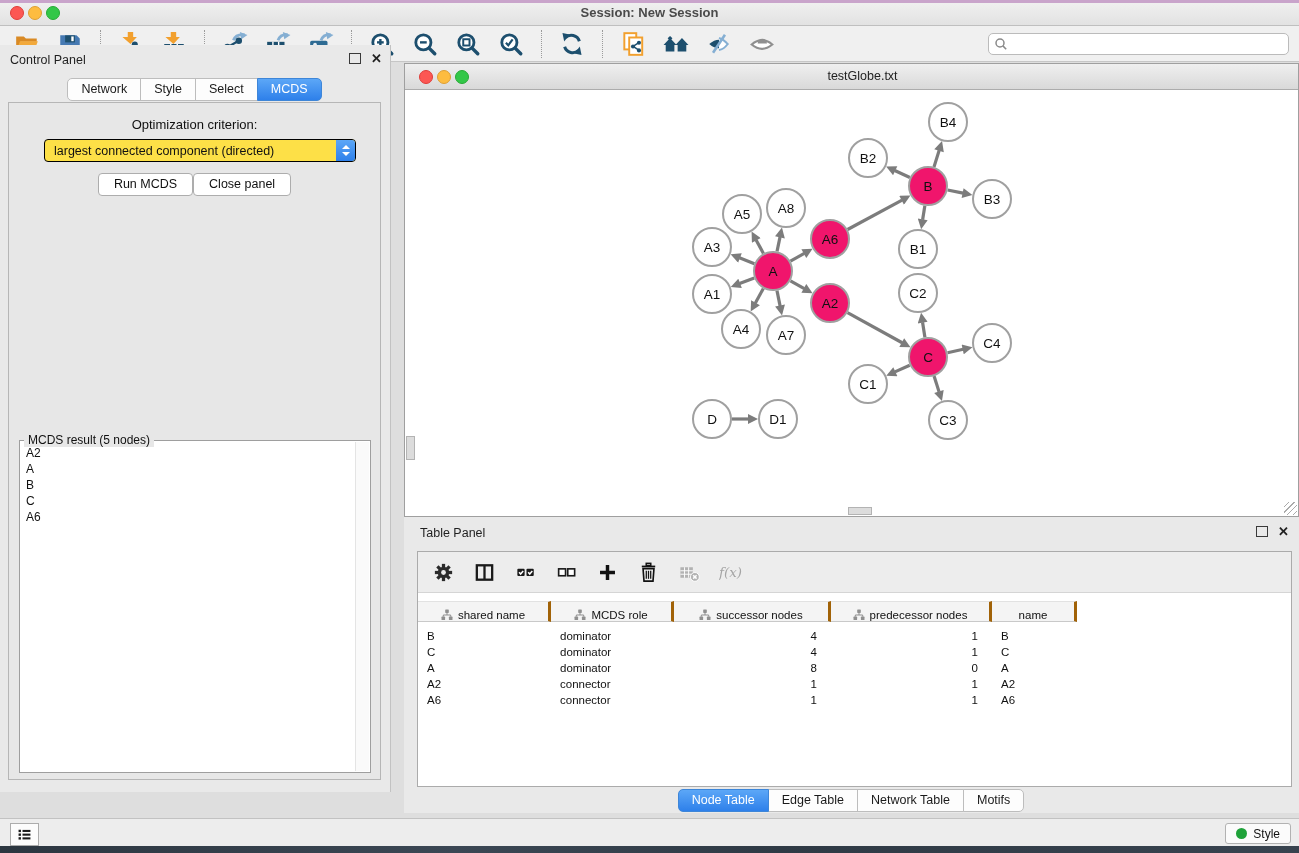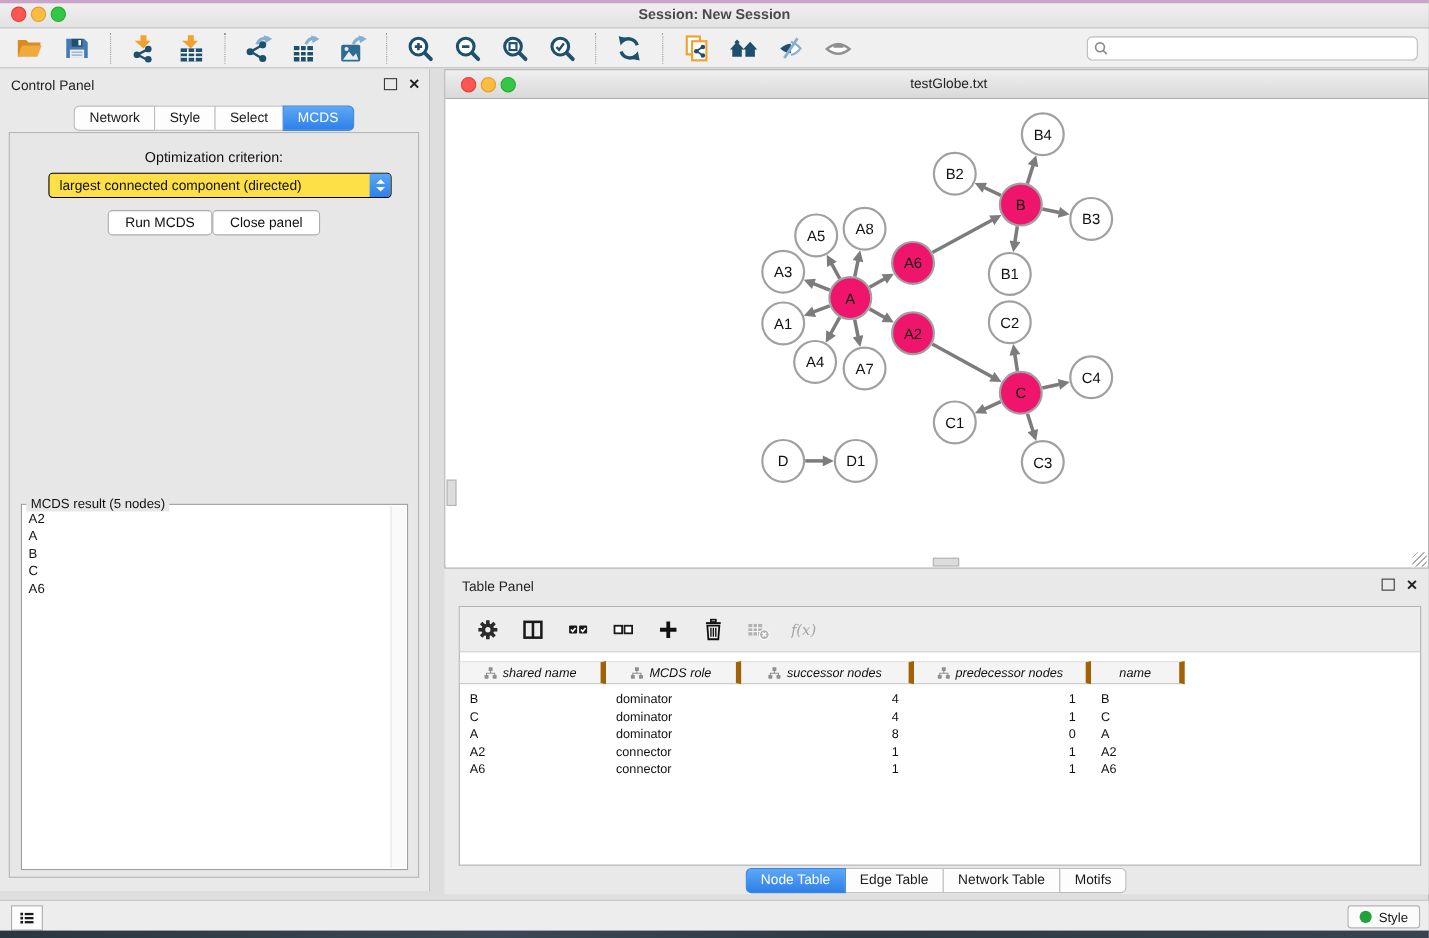--- a/index.html
+++ b/index.html
@@ -17,21 +17,21 @@
   .tb-icons{display:flex;align-items:center;gap:17px;}
   .tb-sep{width:0;height:28px;border-left:1px dotted #9B9B9B;}
   .tb-btn{display:block;}
   .searchbox{position:absolute;right:10px;top:7px;width:294px;height:20px;background:#fff;border:1px solid #BBB;border-radius:5px;display:flex;align-items:center;padding-left:5px;}
   .searchbox input{border:none;outline:none;flex:1;font-size:12px;background:transparent;height:16px;font-family:"Liberation Sans",sans-serif;}
   
   .panel-title{font-size:12.5px;color:#1F1F1F;}
   .float-btn{display:inline-block;width:10px;height:9px;border:1.5px solid #3A3A3A;background:transparent;}
   .close-btn{font-size:13px;font-weight:bold;color:#222;line-height:10px;}
   
-  .control-panel{position:absolute;left:0;top:63px;width:391px;height:747px;background:#E9E9E9;border-right:1px solid #C2C2C2;box-sizing:border-box;}
+  .control-panel{position:absolute;left:0;top:45px;width:391px;height:747px;background:#E9E9E9;border-right:1px solid #C2C2C2;box-sizing:border-box;}
   .cp-head{position:absolute;left:0;top:0;width:100%;height:26px;}
   .cp-head .panel-title{position:absolute;left:10px;top:8px;}
   .panel-btns{position:absolute;right:8px;top:8px;display:flex;gap:10px;align-items:center;}
   .seg-row{position:absolute;top:33px;left:0;width:100%;display:flex;justify-content:center;}
   .seg-tab{border:1px solid #BDBDBD;background:#FDFDFD;padding:3px 13px 4px;font-size:12.5px;color:#1A1A1A;margin-left:-1px;position:relative;}
   .seg-tab:first-child{border-radius:5px 0 0 5px;}
   .seg-tab:last-child{border-radius:0 5px 5px 0;}
   .seg-tab.active{background:linear-gradient(#5CA7F7,#2E80EA);border-color:#3E86D8;color:#fff;z-index:1;}
   .cp-content{position:absolute;left:8px;top:57px;width:373px;height:678px;border:1px solid #B6B6B6;background:#E7E7E7;box-sizing:border-box;}
   .opt-label{position:absolute;top:14px;left:0;width:100%;text-align:center;font-size:13px;color:#111;}
@@ -59,21 +59,21 @@
   .corner-grip{position:absolute;right:1px;bottom:1px;width:13px;height:13px;background:repeating-linear-gradient(135deg,transparent 0 3px,#ABABAB 3px 4px);}
   
   .table-panel{position:absolute;left:404px;top:517px;width:895px;height:296px;background:#E9E9E9;}
   .tp-head{position:absolute;left:0;top:0;width:100%;height:28px;}
   .tp-head .panel-title{position:absolute;left:16px;top:9px;}
   .tp-content{position:absolute;left:13px;top:34px;width:875px;height:236px;border:1px solid #ABABAB;background:#fff;box-sizing:border-box;}
   .tp-toolbar{position:absolute;left:0;top:0;width:100%;height:41px;background:#EDEDED;border-bottom:1px solid #D5D5D5;display:flex;align-items:center;gap:18px;padding-left:14px;box-sizing:border-box;}
   .tp-toolbar .tb-btn.disabled{opacity:.95;}
   .tbl{position:absolute;left:0;top:49px;right:0;}
   .tbl-header{display:flex;}
-  .th-cell{height:21px;background:#F4F4F4;border-right:5px solid #a16207;border-top:1px solid #E2E2E2;border-bottom:1px solid #C9C9C9;display:flex;align-items:center;justify-content:center;gap:5px;font-size:11.5px;color:#111;box-sizing:border-box;font-style:italic;}
+  .th-cell{height:21px;background:#F4F4F4;border-right:3px solid #a16207;border-top:1px solid #E2E2E2;border-bottom:1px solid #C9C9C9;display:flex;align-items:flex-end;justify-content:center;gap:5px;font-size:11.5px;color:#111;box-sizing:border-box;}
   .tbl-row{display:flex;height:16px;}
   .td-cell{font-size:11.5px;color:#111;line-height:16px;box-sizing:border-box;white-space:nowrap;}
   .td-left{text-align:left;padding-left:9px;}
   .td-right{text-align:right;padding-right:14px;}
   .tbl-body{padding-top:6px;}
   .tp-tabs{position:absolute;left:0;top:272px;width:100%;display:flex;justify-content:center;}
   
   .statusbar{position:absolute;left:0;top:818px;width:100%;height:28px;background:#EDEDED;border-top:1px solid #C2C2C2;box-sizing:border-box;}
   .list-btn{position:absolute;left:10px;top:4px;width:27px;height:21px;background:#FCFCFC;border:1px solid #ACACAC;display:flex;align-items:center;justify-content:center;}
   .memory-btn{position:absolute;right:8px;top:4px;height:21px;background:#FBFBFB;border:1px solid #B2B2B2;border-radius:3px;display:flex;align-items:center;gap:6px;padding:0 10px;box-sizing:border-box;}

